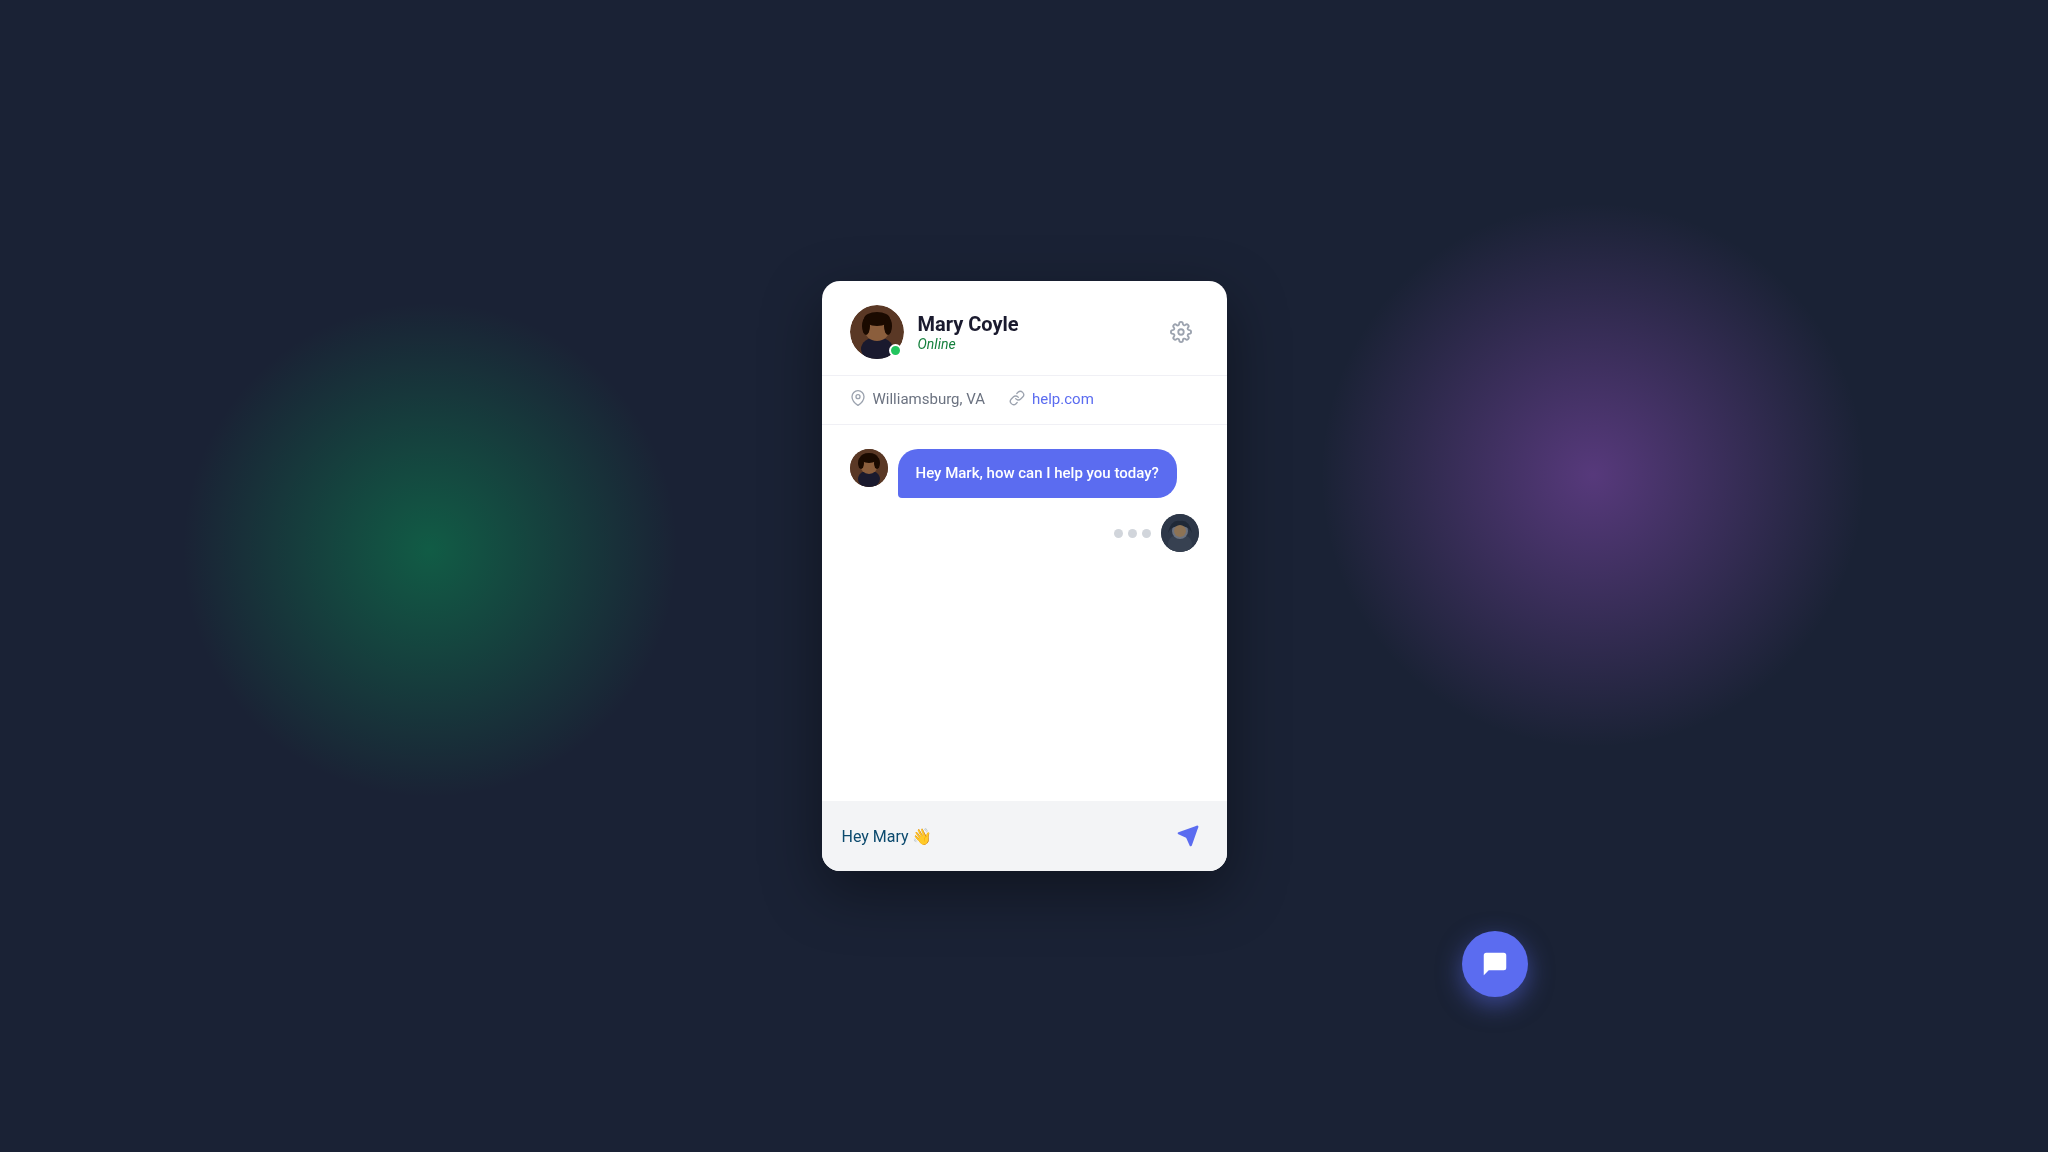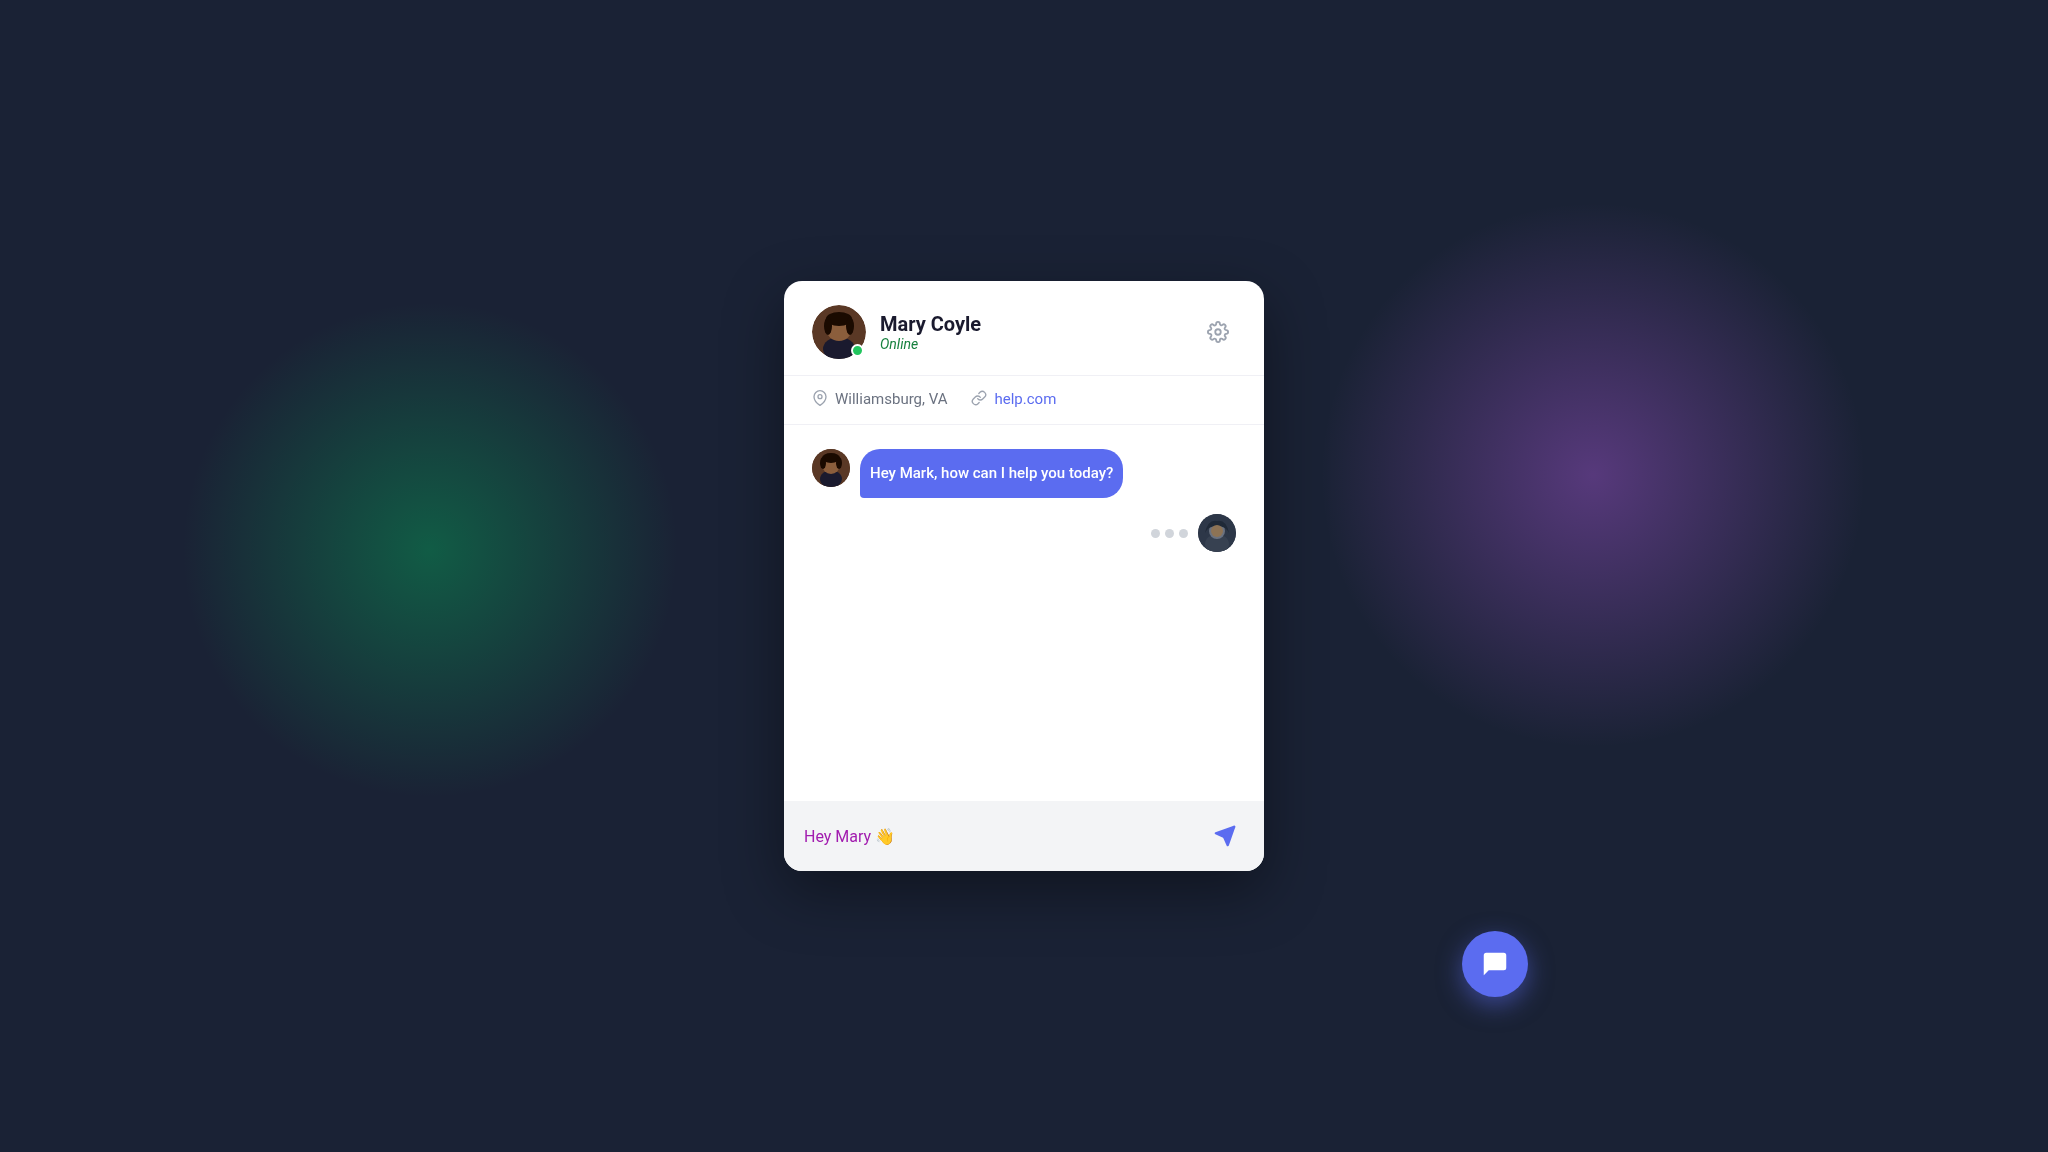--- a/index.html
+++ b/index.html
@@ -32,21 +32,21 @@
       height: 550px;
       background: radial-gradient(circle, rgba(200,100,255,0.35) 0%, transparent 70%);
       right: 180px;
       top: 200px;
       pointer-events: none;
     }
 
     .chat-card {
       background: #ffffff;
       border-radius: 18px;
-      width: 480px;
+      width: 405px;
       min-height: 590px;
       box-shadow: 0 20px 60px rgba(0,0,0,0.4);
       display: flex;
       flex-direction: column;
       position: relative;
       z-index: 10;
     }
 
     
     .chat-header {
@@ -169,21 +169,21 @@
       flex-shrink: 0;
       overflow: hidden;
       display: flex;
       align-items: center;
       justify-content: center;
     }
 
     .bubble-blue {
       background: #5b6cf0;
       color: #ffffff;
-      padding: 14px 10px;
+      padding: 14px 18px;
       border-radius: 20px 20px 20px 4px;
       font-size: 15px;
       font-weight: 500;
       line-height: 1.4;
       max-width: 340px;
     }
 
     .message-row-right {
       display: flex;
       align-items: center;
@@ -225,21 +225,21 @@
       align-items: center;
       gap: 10px;
     }
 
     .message-input {
       flex: 1;
       background: transparent;
       border: none;
       outline: none;
       font-size: 16px;
-      color: #a21caf;
+      color: #0c4a6e;
       font-family: inherit;
     }
 
     .send-btn {
       width: 38px;
       height: 38px;
       background: none;
       border: none;
       cursor: pointer;
       display: flex;

